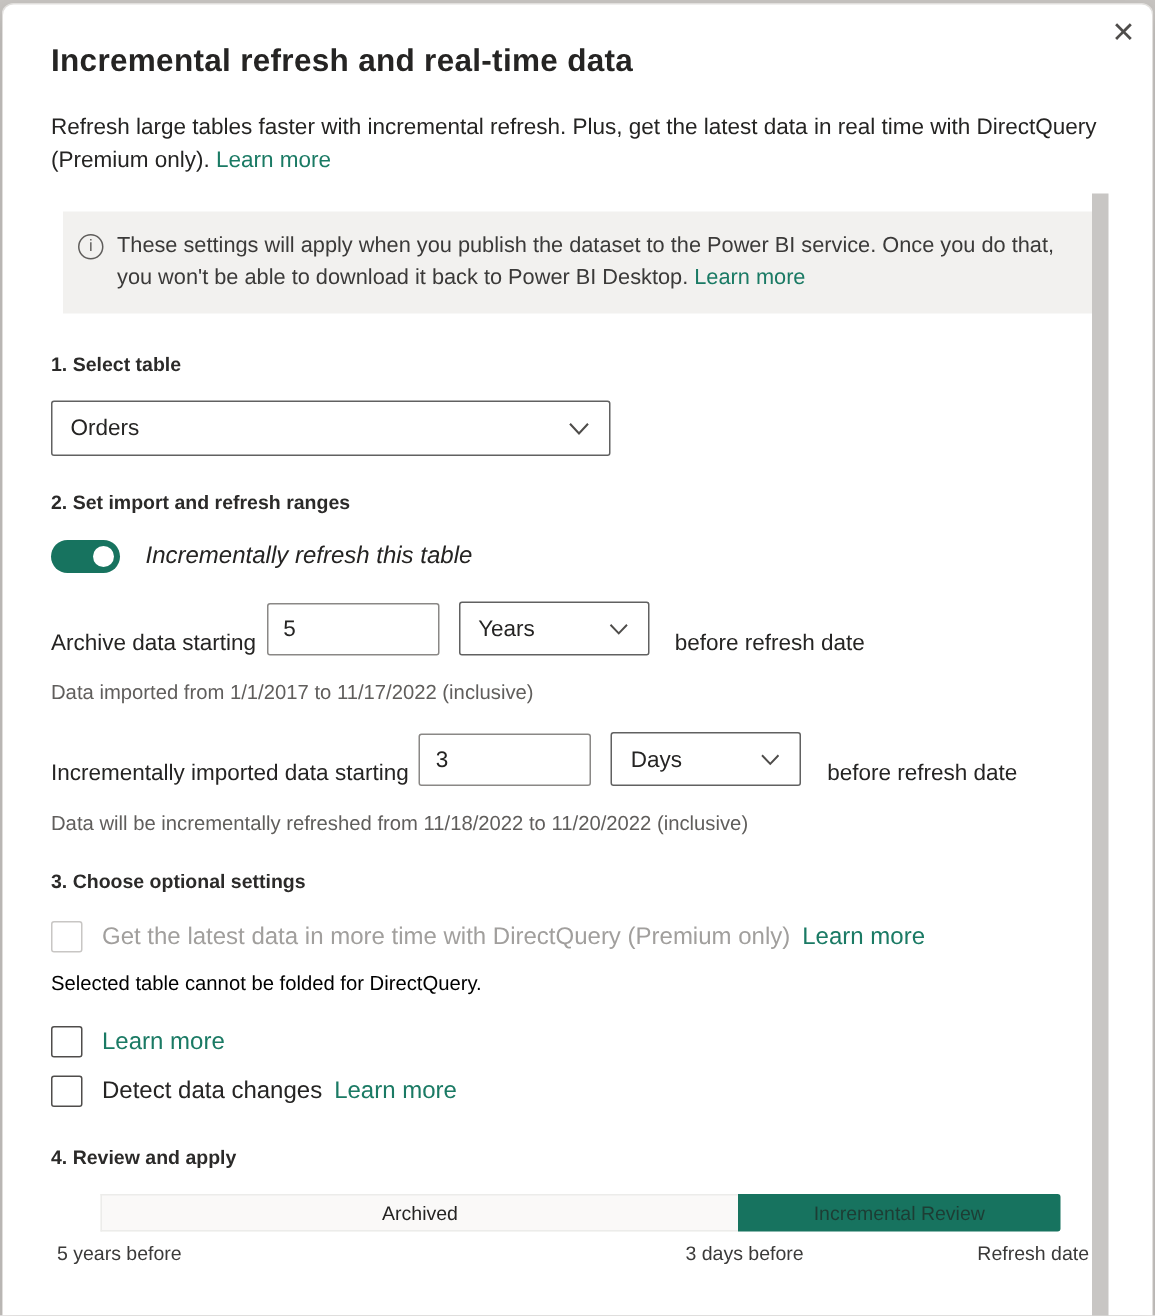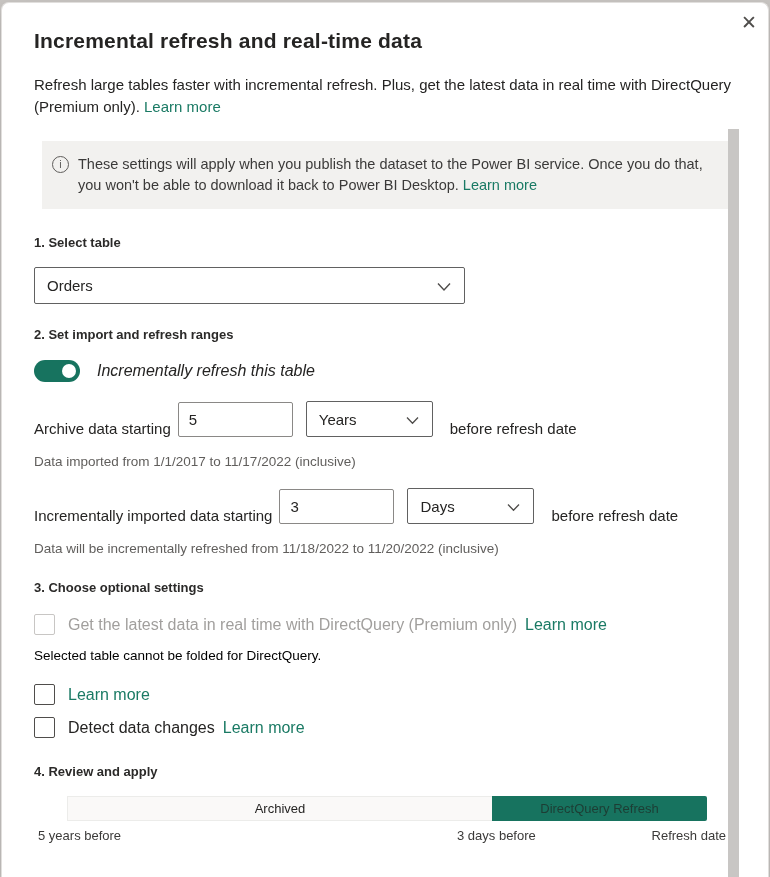--- a/index.html
+++ b/index.html
@@ -62,21 +62,21 @@
   .h3-s { margin-top:24px; }
   .h4-s { margin-top:26px; }
 
   .select-ctl {
     position:relative;
     height:37px; border:1px solid #616161; border-radius:2px;
     display:flex; align-items:center;
     padding:0 34px 0 12px;
     font-size:15px; color:#252423; cursor:pointer; background:#fff;
   }
-  .table-select { margin-top:17px; width:431px; }
+  .table-select { margin-top:17px; width:373px; }
   .chev { position:absolute; right:13px; top:50%; transform:translateY(-50%); }
 
   .toggle-row { margin-top:18px; display:flex; align-items:center;font-style:italic; }
   .toggle {
     width:46px; height:22px; border-radius:11px;
     background:#17735f; position:relative; cursor:pointer;
     flex:0 0 auto;
   }
   .toggle .knob {
     position:absolute; right:4px; top:4px;
@@ -213,42 +213,42 @@
       </div>
       <span class="suffix">before refresh date</span>
     </div>
 
     <p class="note">Data will be incrementally refreshed from 11/18/2022 to 11/20/2022 (inclusive)</p>
 
     <h2 class="section-heading h3-s">3. Choose optional settings</h2>
 
     <div class="option-row opt-1">
       <span class="checkbox disabled"></span>
-      <span class="opt-label disabled">Get the latest data in real time with DirectQuery (Premium only)</span>
+      <span class="opt-label disabled">Get the latest data in more time with DirectQuery (Premium only)</span>
       <span class="link">Learn more</span>
     </div>
 
     <p class="note disabled">Selected table cannot be folded for DirectQuery.</p>
 
     <div class="option-row opt-2">
       <span class="checkbox"></span>
       <span class="link">Learn more</span>
     </div>
 
     <div class="option-row opt-3">
       <span class="checkbox"></span>
       <span class="opt-label">Detect data changes</span>
       <span class="link">Learn more</span>
     </div>
 
     <h2 class="section-heading h4-s">4. Review and apply</h2>
 
     <div class="review-bar">
       <div class="seg-archived">Archived</div>
-      <div class="seg-incremental">DirectQuery Refresh</div>
+      <div class="seg-incremental">Incremental Review</div>
     </div>
 
     <div class="axis-row">
       <span class="axis-left">5 years before</span>
       <span class="axis-mid">3 days before</span>
       <span class="axis-right">Refresh date</span>
     </div>
 
   </div>
 

